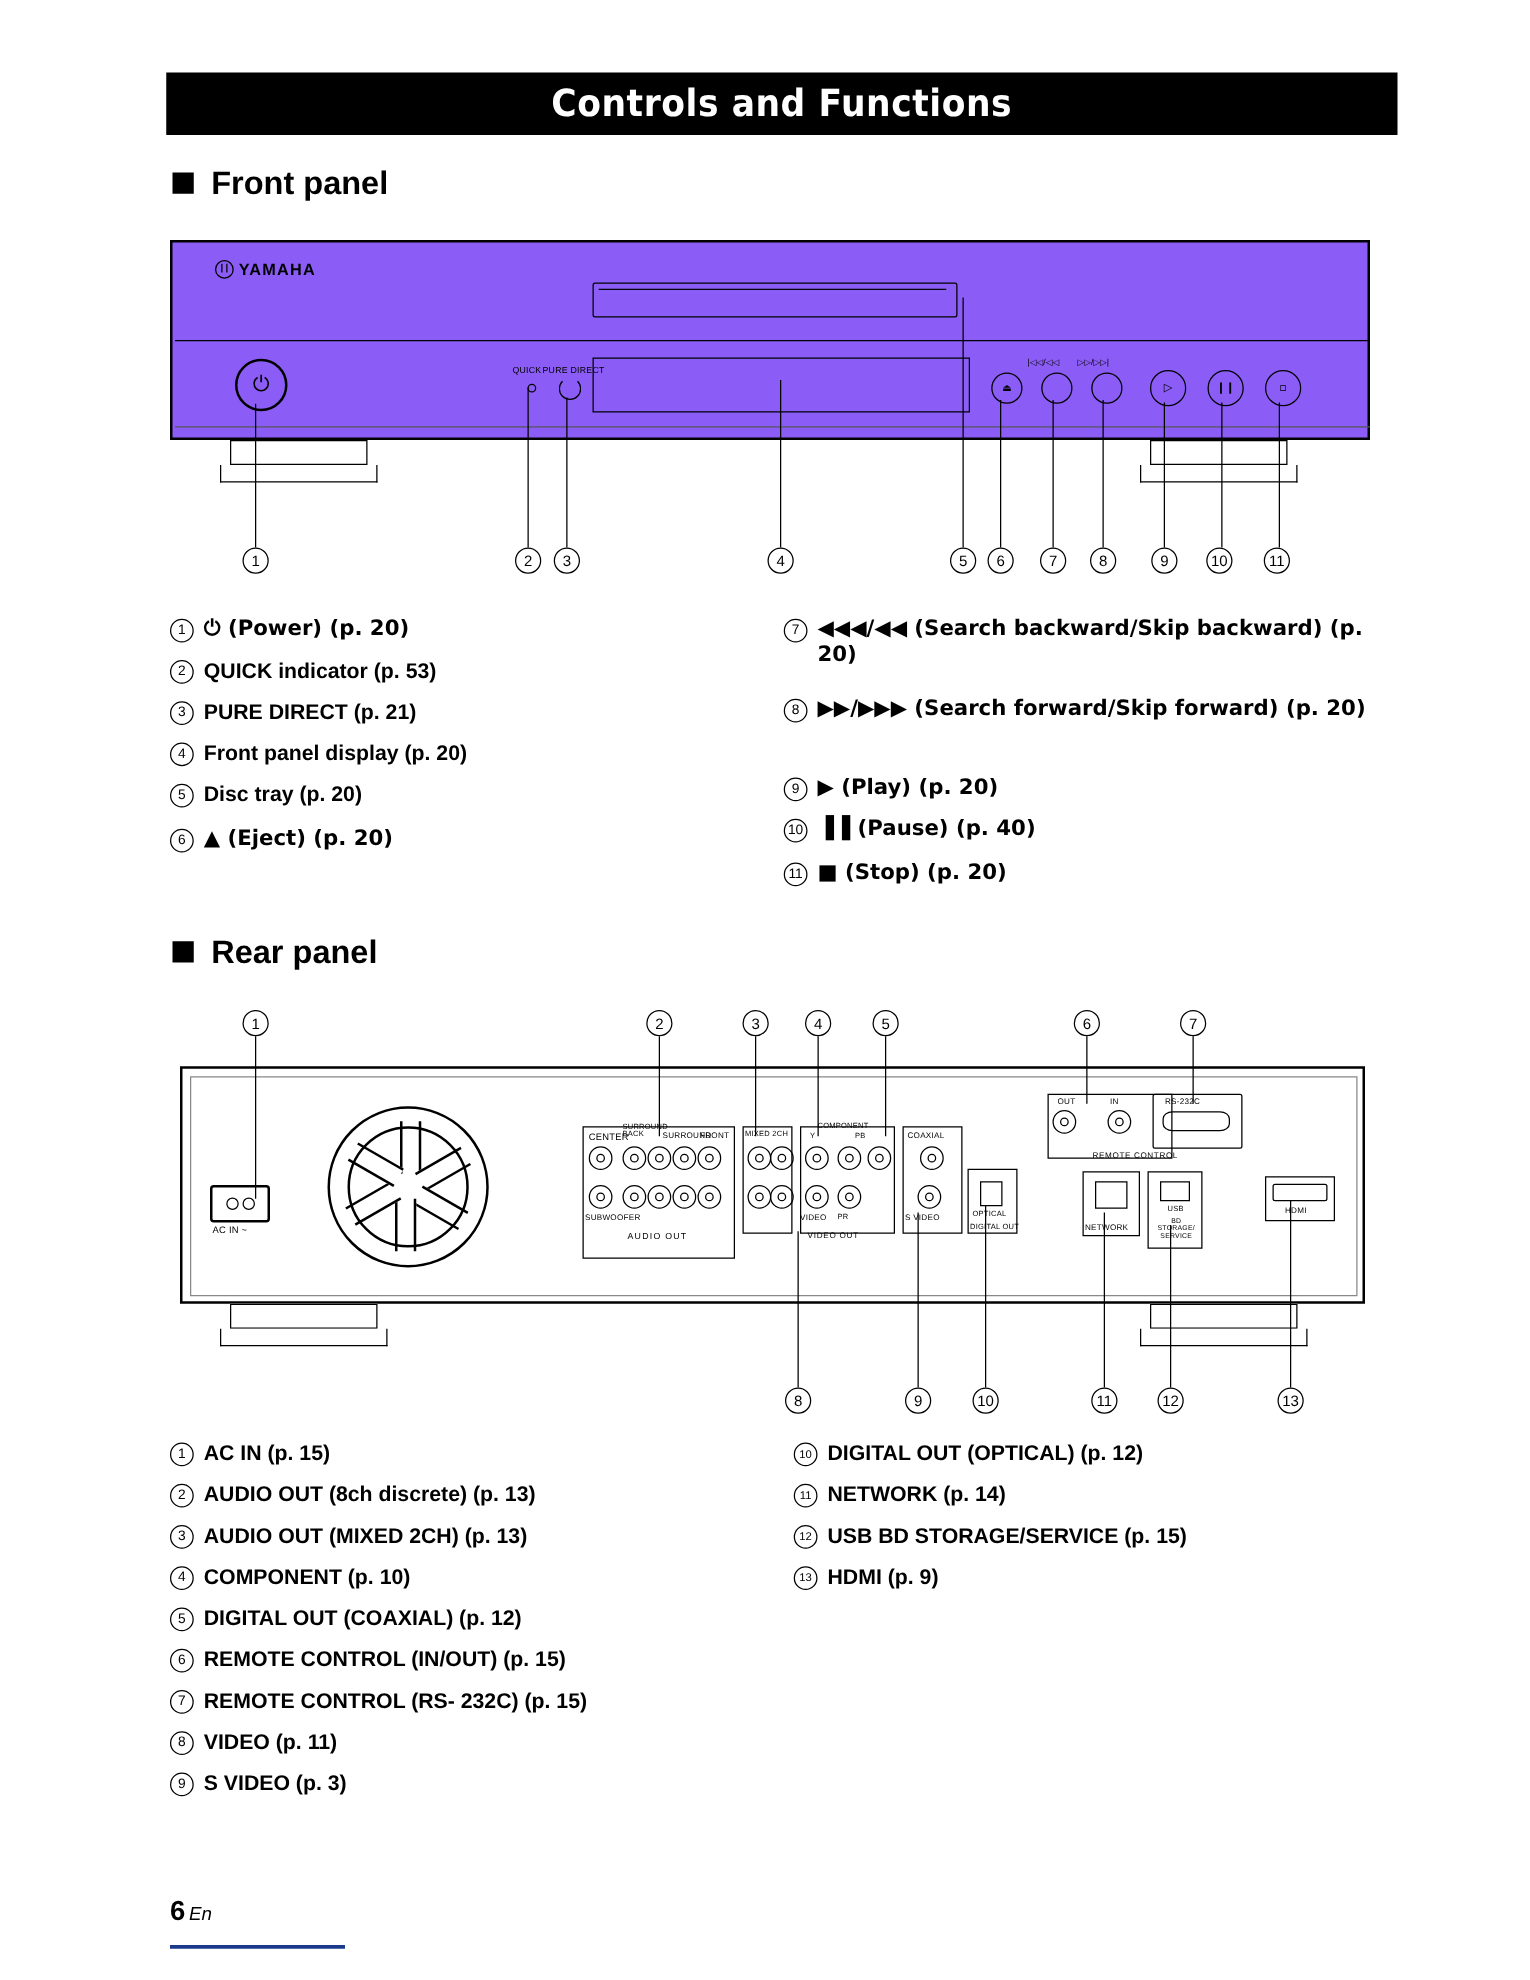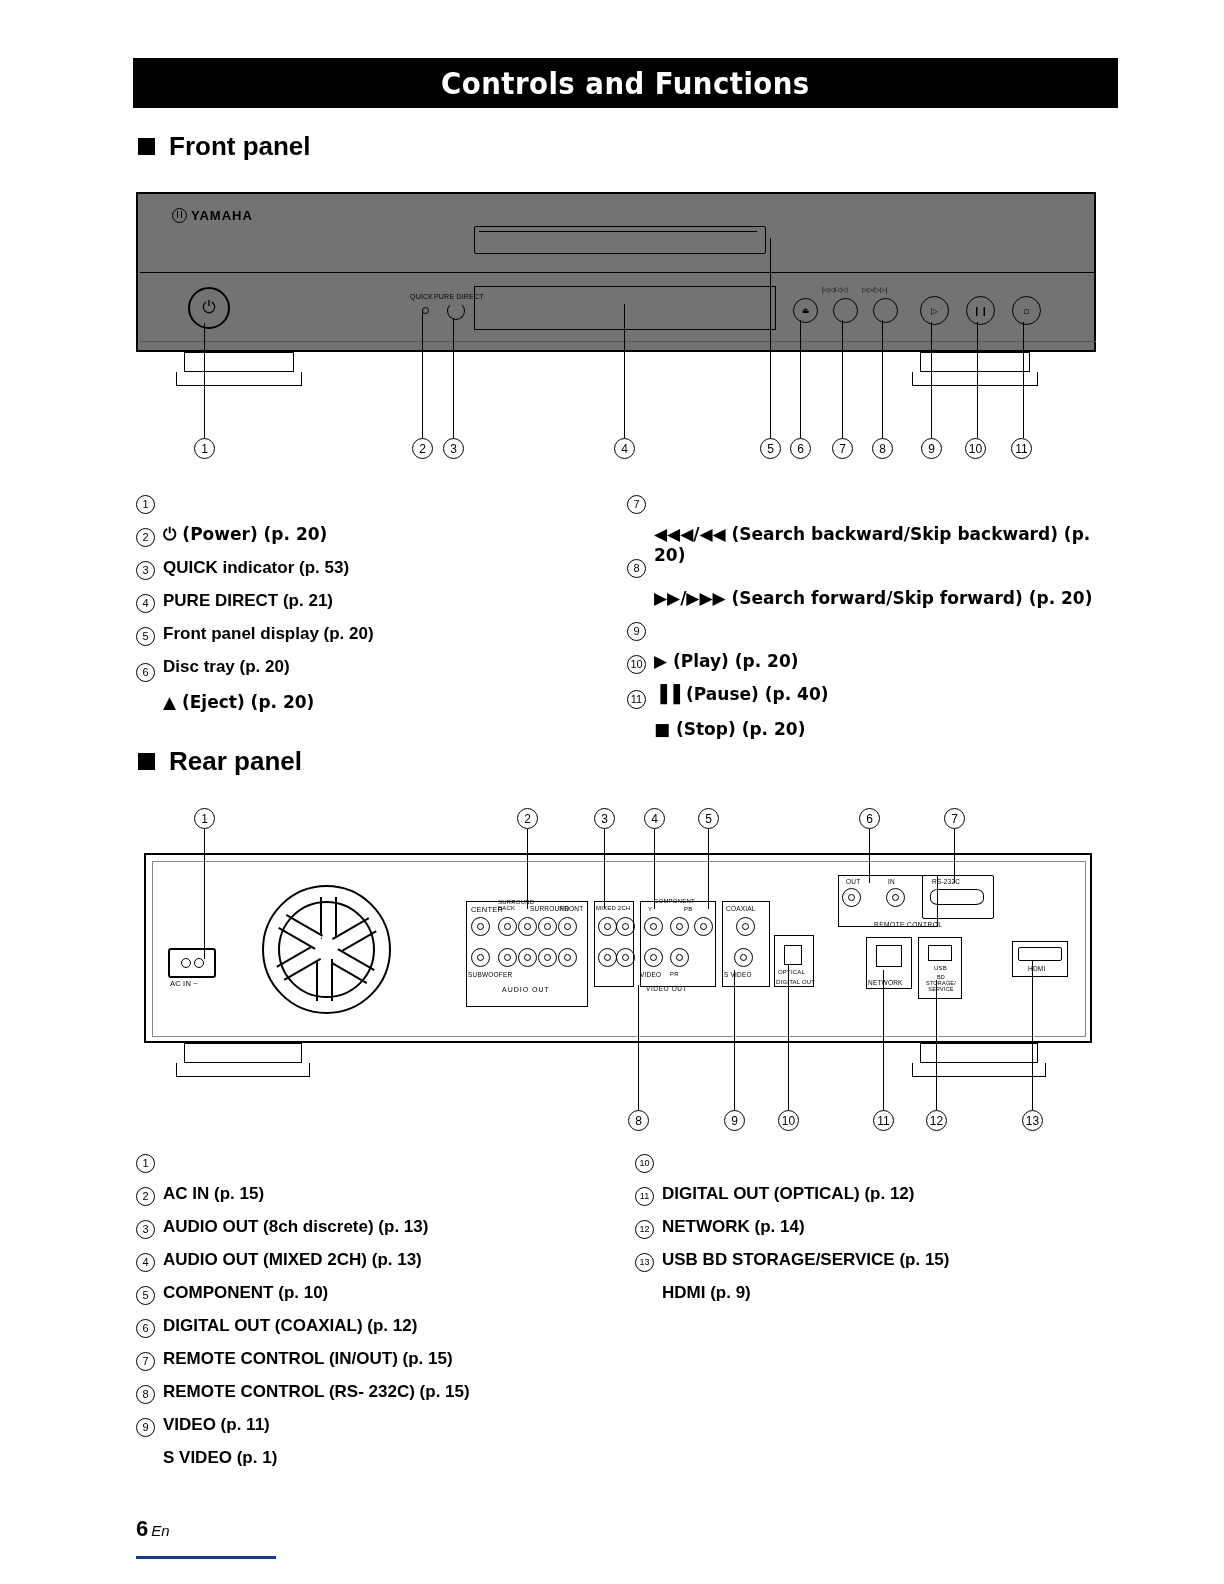--- a/index.html
+++ b/index.html
@@ -68,21 +68,21 @@
     top: 192px;
     width: 975px;
     height: 285px;
   }
   .fp-body {
     position: absolute;
     left: 0; top: 0;
     width: 960px;
     height: 160px;
     border: 2px solid #000;
-    background: #737373;
+    background: #8b5cf6;
     box-sizing: border-box;
   }
   .fp-topline {
     position: absolute;
     left: 2px; top: 78px;
     width: 956px;
     height: 1px;
     background: #000;
   }
   .fp-botline {
@@ -244,21 +244,21 @@
     flex: 0 0 auto;
     width: 19px; height: 19px;
     border: 1.2px solid #000;
     border-radius: 50%;
     font-size: 11px;
     font-weight: normal;
     display: flex; align-items: center; justify-content: center;
     margin-top: 2px;
     box-sizing: border-box;
   }
-  .list-item .txt { max-width: 470px; margin-top: 31px; }
+  .list-item .txt { max-width: 470px; }
   .glyph { font-family: "DejaVu Sans", sans-serif; }
 
   
   .rp-wrap {
     position: absolute;
     left: 136px;
     top: 800px;
     width: 975px;
     height: 345px;
   }
@@ -679,21 +679,21 @@
   <div class="list-item" style="left:136px; top:1350px;">
     <span class="num">7</span>
     <span class="txt">REMOTE CONTROL (RS- 232C) (p. 15)</span>
   </div>
   <div class="list-item" style="left:136px; top:1383px;">
     <span class="num">8</span>
     <span class="txt">VIDEO (p. 11)</span>
   </div>
   <div class="list-item" style="left:136px; top:1416px;">
     <span class="num">9</span>
-    <span class="txt">S VIDEO (p. 1)</span>
+    <span class="txt">S VIDEO (p. 3)</span>
   </div>
 
   <div class="list-item" style="left:635px; top:1152px;">
     <span class="num" style="font-size:9px;">10</span>
     <span class="txt">DIGITAL OUT (OPTICAL) (p. 12)</span>
   </div>
   <div class="list-item" style="left:635px; top:1185px;">
     <span class="num" style="font-size:9px;">11</span>
     <span class="txt">NETWORK (p. 14)</span>
   </div>

